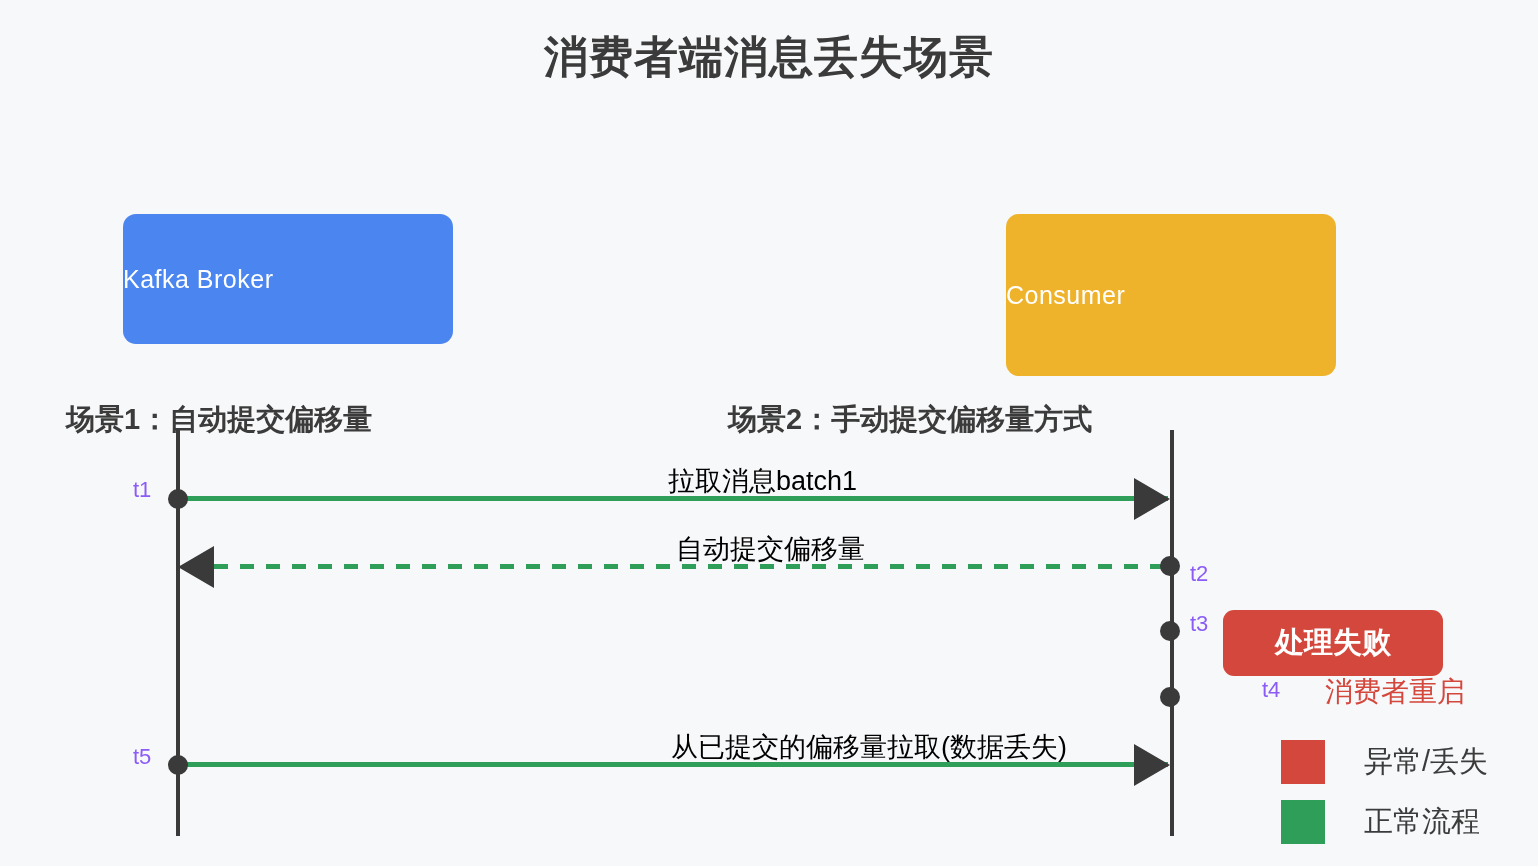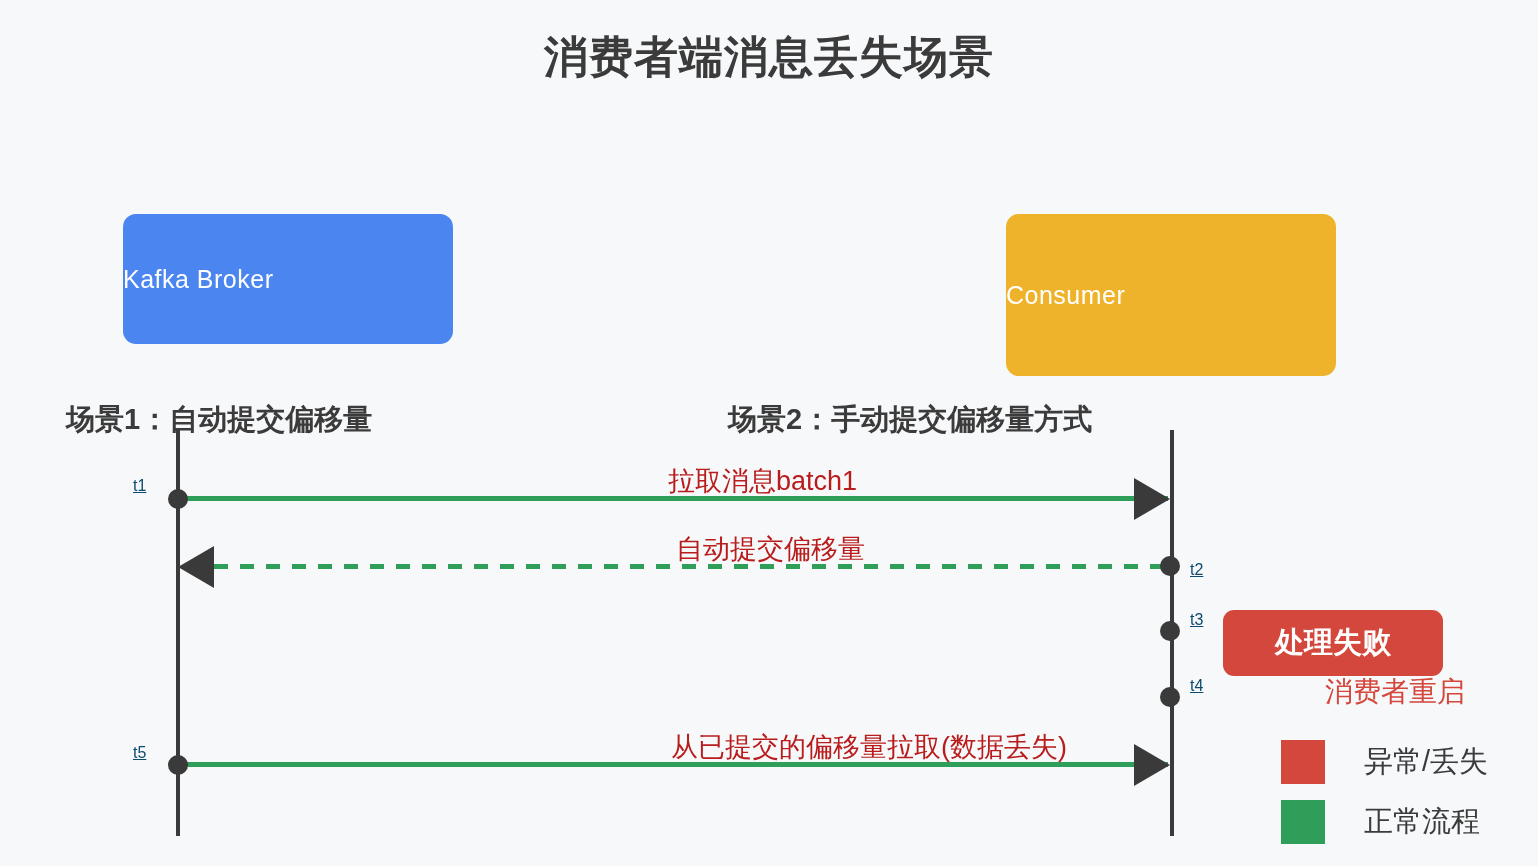--- a/index.html
+++ b/index.html
@@ -80,24 +80,23 @@
     position: absolute;
     width: 20px;
     height: 20px;
     border-radius: 50%;
     background: #3a3a3a;
   }
 
   
   .tlabel {
     position: absolute;
-    font-size: 16px;
-    color: #0c4a6e;
-    white-space: nowrap;
-    text-decoration: underline;
+    font-size: 22px;
+    color: #8b5cf6;
+    white-space: nowrap;
   }
 
   
   .msg-line {
     position: absolute;
     height: 5px;
   }
   .msg-line.solid { background: #2e9e58; }
   .msg-line.dashed {
     background-image: linear-gradient(to right, #2e9e58 0 14px, rgba(0,0,0,0) 14px 26px);
@@ -111,21 +110,21 @@
     height: 0;
     border-top: 21px solid transparent;
     border-bottom: 21px solid transparent;
   }
   .arrowhead.right { border-left: 36px solid #3a3a3a; }
   .arrowhead.left  { border-right: 36px solid #3a3a3a; }
 
   .msg-label {
     position: absolute;
     font-size: 27px;
-    color: #b91c1c;
+    color: #000000;
     white-space: nowrap;
   }
 
   
   .note-box {
     position: absolute;
     background: #d4473c;
     border-radius: 11px;
     color: #ffffff;
     font-size: 29px;
@@ -207,21 +206,21 @@
   <div class="dot" style="left:1160px; top:556px;"></div>
   <div class="tlabel" style="left:1190px; top:545px;margin-top:16px;">t2</div>
 
   <div class="dot" style="left:1160px; top:621px;"></div>
   <div class="tlabel" style="left:1190px; top:611px;">t3</div>
   <div class="note-box" id="note-fail">
     <span>处理失败</span>
   </div>
 
   <div class="dot" style="left:1160px; top:687px;"></div>
-  <div class="tlabel" style="left:1190px; top:677px;">t4</div>
+  <div class="tlabel" style="left:1262px; top:677px;">t4</div>
   <div class="note-text" id="note-restart">消费者重启</div>
 
   <div class="msg-line solid" style="left:178px; top:762px; width:990px;"></div>
   <div class="arrowhead right" style="left:1134px; top:744px;"></div>
   <div class="msg-label" style="left:671px; top:729px;">从已提交的偏移量拉取(数据丢失)</div>
   <div class="dot" style="left:168px; top:755px;"></div>
   <div class="tlabel" style="left:133px; top:744px;">t5</div>
 
   <div id="legend">
     <div class="legend-row">

